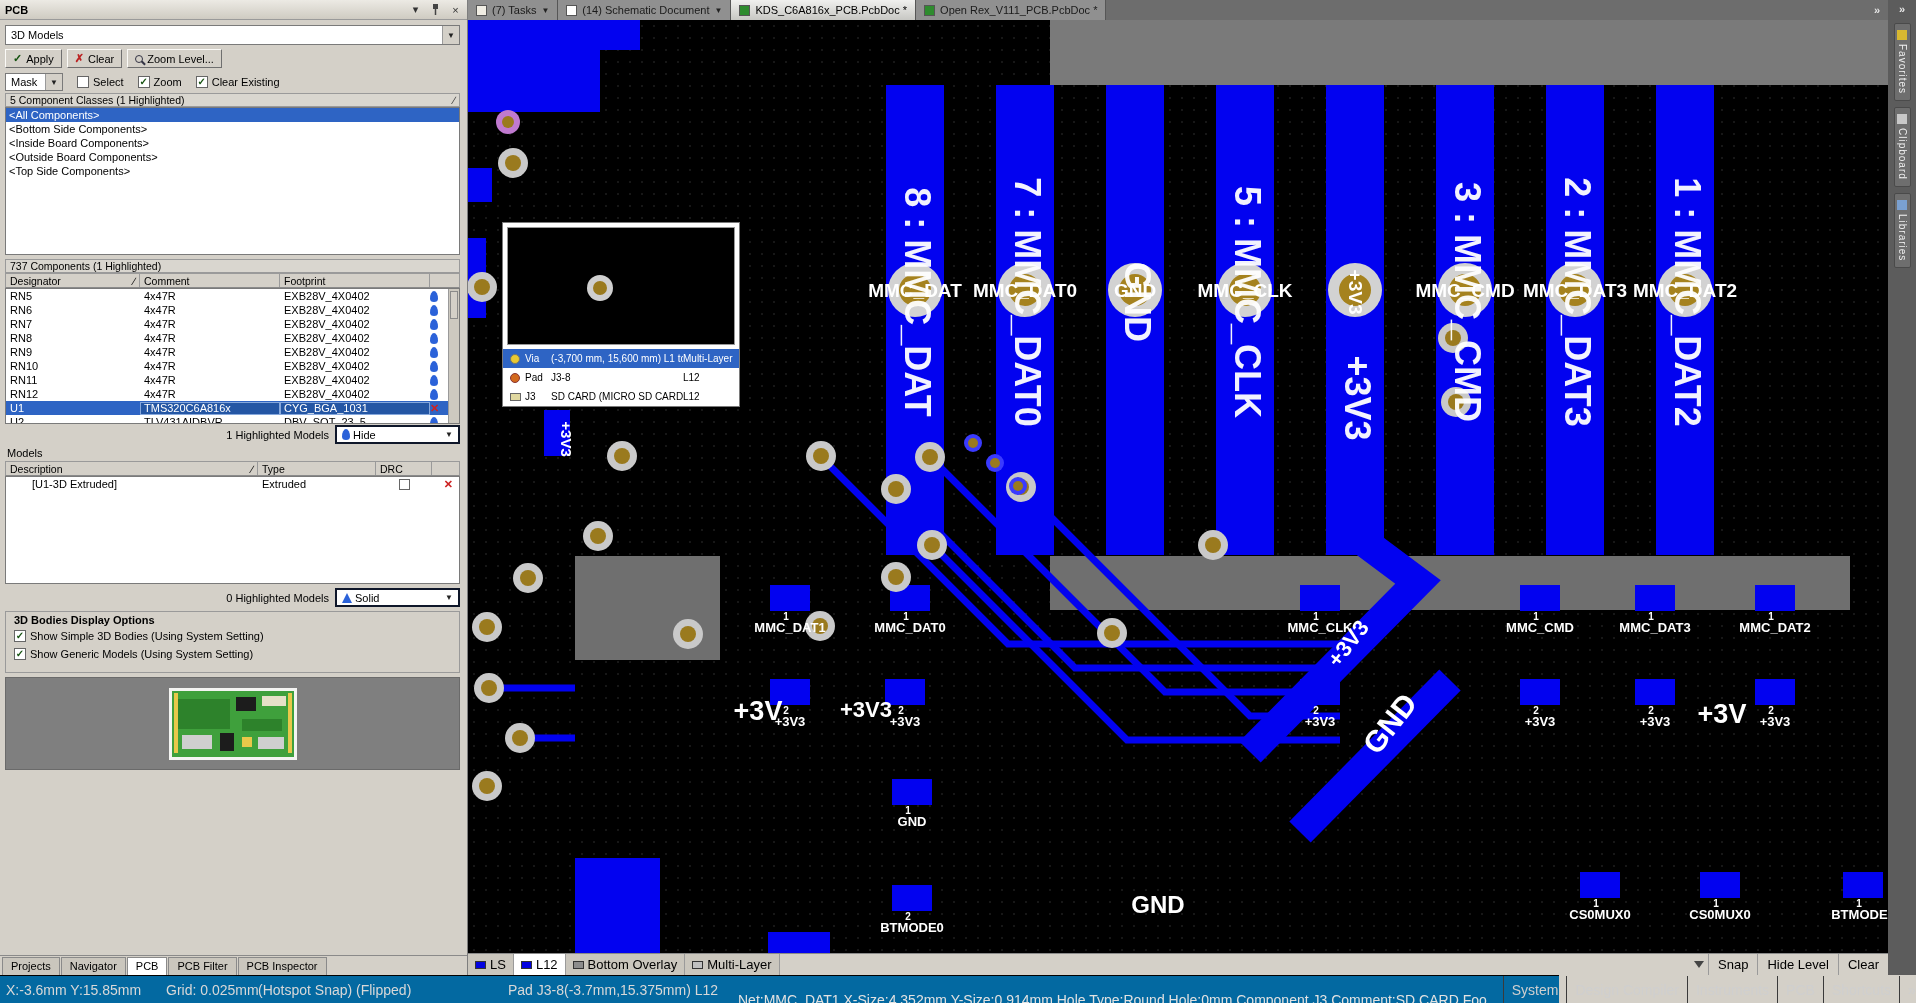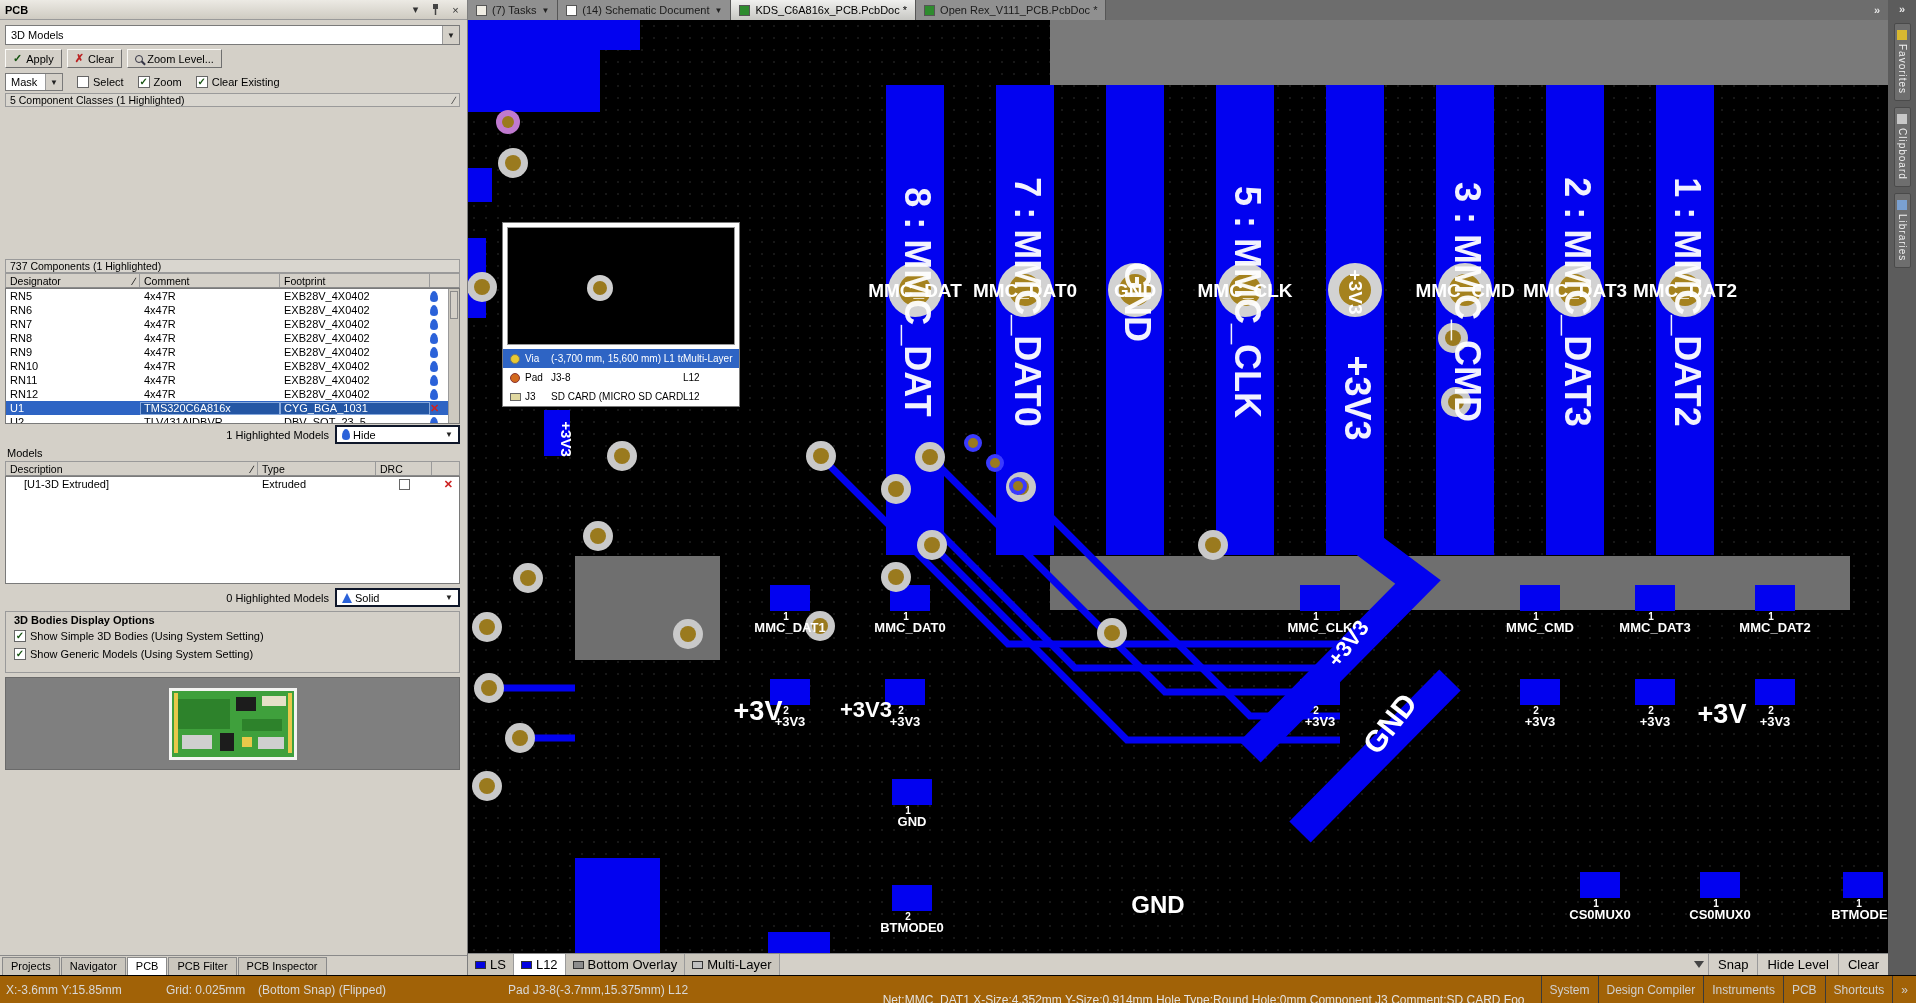--- a/index.html
+++ b/index.html
@@ -86,21 +86,21 @@
 .lb-btn{display:flex;align-items:center;padding:0 9px;border-left:1px solid #9a9a9a;white-space:nowrap;}
 
 
 #right-strip{position:absolute;left:1888px;top:0;width:28px;height:975px;background:#5c5c5c;display:flex;flex-direction:column;align-items:center;}
 #right-strip .chev{color:#e8e8e8;font-weight:bold;padding:3px 0 8px;}
 .vtab{display:flex;flex-direction:column;align-items:center;gap:4px;background:#6e6e6e;border:1px solid #4a4a4a;border-radius:2px;padding:6px 2px;margin-bottom:6px;}
 .vtab .vic{width:10px;height:10px;display:inline-block;}
 .vtab .vtxt{writing-mode:vertical-rl;font-size:10px;color:#f0f0f0;letter-spacing:1px;}
 
 
-#status-bar{position:absolute;left:0;top:975px;width:1916px;height:28px;background:#a16207;border-top:1px solid #000;display:flex;align-items:center;color:#d8d8d8;font-size:12px;white-space:nowrap;}
+#status-bar{position:absolute;left:0;top:975px;width:1559px;height:28px;background:#0369a1;border-top:1px solid #000;display:flex;align-items:center;color:#d8d8d8;font-size:14px;white-space:nowrap;}
 #status-bar .seg{padding:0 6px;}
 .sb-coords{min-width:160px;}
 .sb-grid{min-width:92px;}
 .sb-snap{min-width:160px;}
 .sb-hover{min-width:230px;margin-left:90px;}
 .sb-spacer{flex:1;}
 .sb-net{margin-right:10px;color:#e2e2e2;margin-top:20px;}
 .sb-btn{padding:0 8px;border-left:1px solid #3a3a3a;color:#cfcfcf;height:100%;display:flex;align-items:center;}
 </style>
 </head>
@@ -157,20 +157,27 @@
     <span class="cb">
         <span class="box">✓</span>
         <span>Clear Existing</span>
       </span>
   </div>
 
   <div class="hdrbar" style="top:93px;text-align:center;">
     <span>5 Component Classes (1 Highlighted)</span>
     <span class="sort">∕</span>
   </div>
+  <div class="listbox" style="top:107px;height:148px;">
+    <div class="litem sel">&lt;All Components&gt;</div>
+    <div class="litem">&lt;Bottom Side Components&gt;</div>
+    <div class="litem">&lt;Inside Board Components&gt;</div>
+    <div class="litem">&lt;Outside Board Components&gt;</div>
+    <div class="litem">&lt;Top Side Components&gt;</div>
+  </div>
 
   <div class="hdrbar" style="top:259px;">
     <span>737 Components (1 Highlighted)</span>
   </div>
   <div class="colhead" style="top:273px;">
     <span class="hc c1">
         <span>Designator</span>
         <span style="margin-left:auto;">∕</span>
       </span>
     <span class="hc c2">Comment</span>
@@ -277,21 +284,21 @@
     <span class="hc" style="width:252px;">
         <span>Description</span>
         <span style="margin-left:auto;">∕</span>
       </span>
     <span class="hc" style="width:118px;">Type</span>
     <span class="hc" style="width:56px;">DRC</span>
     <span class="hc" style="flex:1;border-right:none;"></span>
   </div>
   <div class="listbox" style="top:476px;height:108px;">
     <div class="crow">
-      <span class="cc" style="width:252px;padding-left:18px;">[U1-3D Extruded]</span>
+      <span class="cc" style="width:252px;padding-left:26px;">[U1-3D Extruded]</span>
       <span class="cc" style="width:118px;">Extruded</span>
       <span style="width:56px;display:flex;justify-content:center;">
           <span class="box" style="width:11px;height:11px;"></span>
         </span>
       <span style="flex:1;display:flex;justify-content:flex-end;padding-right:6px;">
           <span class="x-icon">✕</span>
         </span>
     </div>
   </div>
 
@@ -631,21 +638,21 @@
     </div>
   <div class="vtab">
       <span class="vic" style="background:#7aa0d0;"></span>
       <span class="vtxt">Libraries</span>
     </div>
 </div>
 
 <div id="status-bar">
   <span class="seg sb-coords">X:-3.6mm Y:15.85mm</span>
   <span class="seg sb-grid">Grid: 0.025mm</span>
-  <span class="seg sb-snap">(Bottom Snap) (Flipped)</span>
+  <span class="seg sb-snap">(Hotspot Snap) (Flipped)</span>
   <span class="seg sb-hover">Pad J3-8(-3.7mm,15.375mm)  L12</span>
   <span class="sb-spacer"></span>
   <span class="seg sb-net">Net:MMC_DAT1 X-Size:4.352mm Y-Size:0.914mm Hole Type:Round Hole:0mm  Component J3 Comment:SD CARD Foo</span>
   <span class="sb-btn">System</span>
   <span class="sb-btn">Design Compiler</span>
   <span class="sb-btn">Instruments</span>
   <span class="sb-btn">PCB</span>
   <span class="sb-btn">Shortcuts</span>
   <span class="sb-btn">»</span>
 </div>

